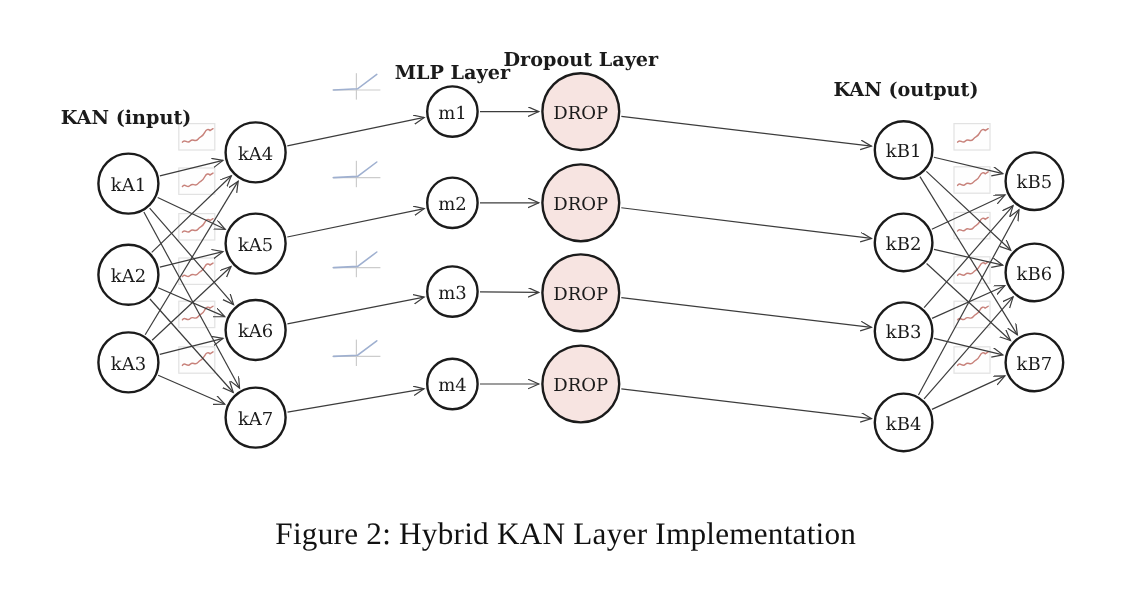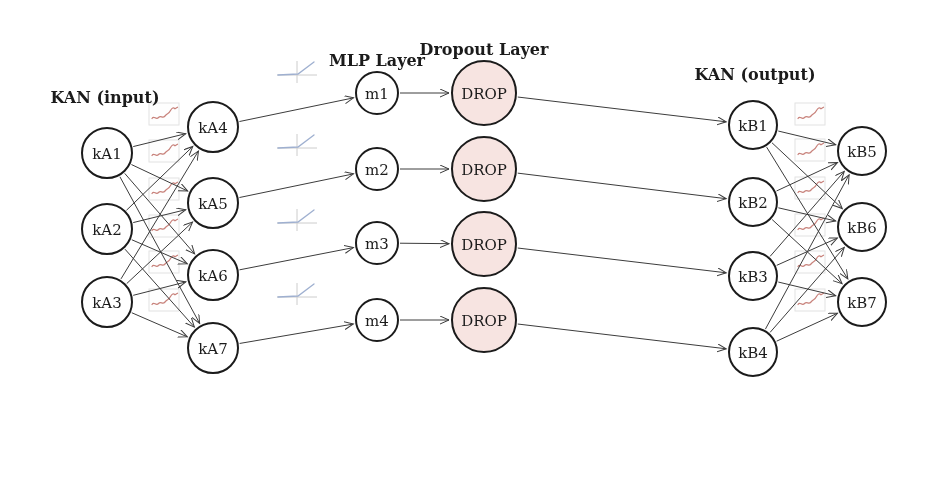--- a/index.html
+++ b/index.html
@@ -242,13 +242,14 @@
           <text x="862" y="303" text-anchor="middle" dominant-baseline="central" font-family="&quot;DejaVu Serif&quot;, serif" font-size="15" fill="#1b1b1b">kB7</text>
         </g>
       </g>
       <g>
         <text x="105" y="103" text-anchor="middle" font-family="&quot;DejaVu Serif&quot;, serif" font-size="16" font-weight="bold" fill="#1b1b1b">KAN (input)</text>
         <text x="377" y="66" text-anchor="middle" font-family="&quot;DejaVu Serif&quot;, serif" font-size="16" font-weight="bold" fill="#1b1b1b">MLP Layer</text>
         <text x="484" y="55" text-anchor="middle" font-family="&quot;DejaVu Serif&quot;, serif" font-size="16" font-weight="bold" fill="#1b1b1b">Dropout Layer</text>
         <text x="755" y="80" text-anchor="middle" font-family="&quot;DejaVu Serif&quot;, serif" font-size="16" font-weight="bold" fill="#1b1b1b">KAN (output)</text>
       </g>
     </svg>
+  <div class="caption">Figure 2: Hybrid KAN Layer Implementation</div>
 </div>
 
 </body></html>

